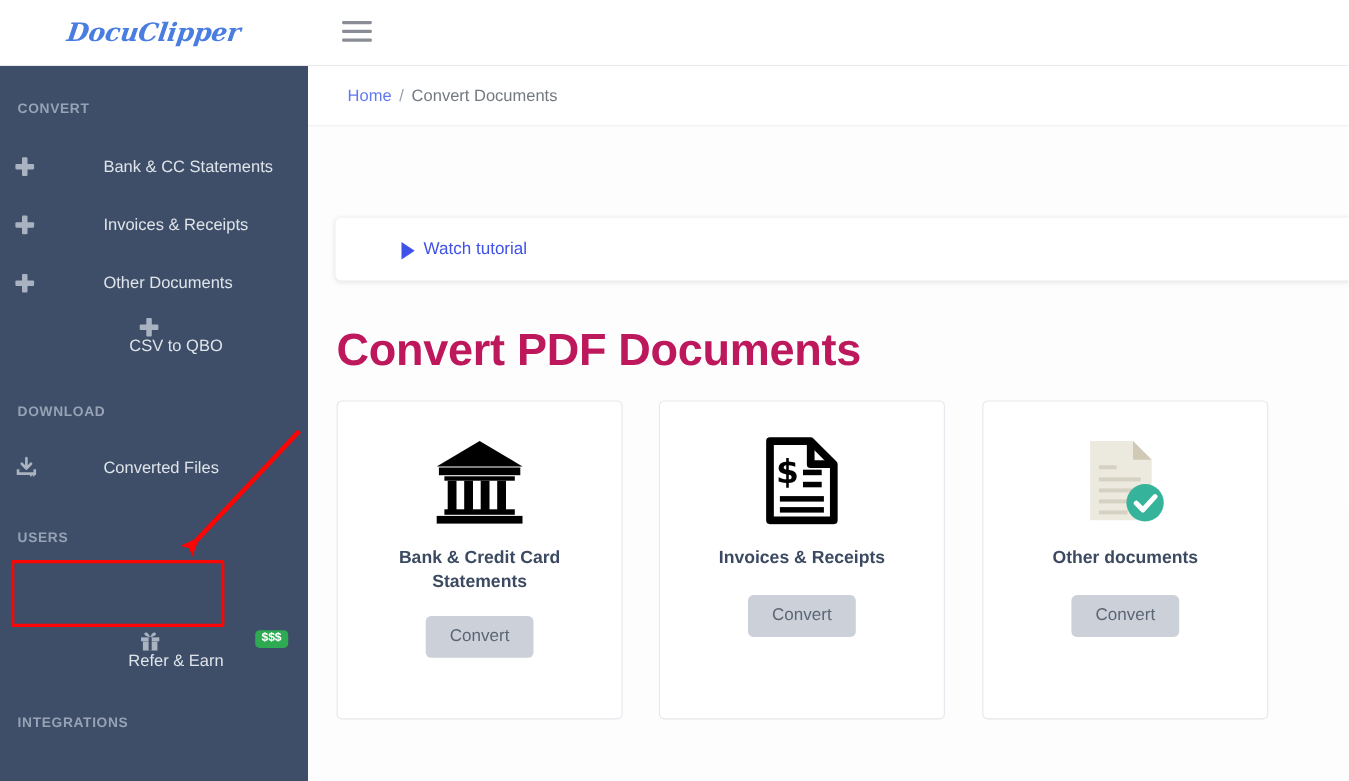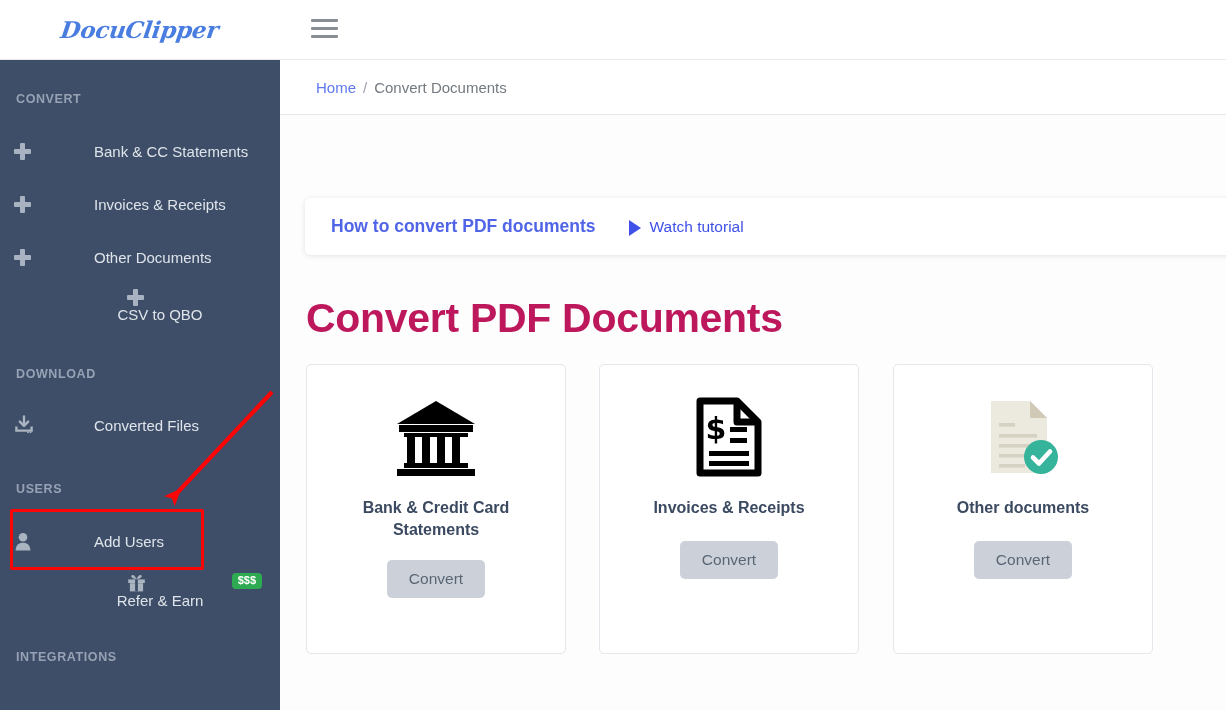--- a/index.html
+++ b/index.html
@@ -341,29 +341,20 @@
           <path d="M2.4 11.5 L2.4 15.6 L17.6 15.6 L17.6 11.5" stroke="#aab3c0" stroke-width="2.4" fill="none"></path>
           <rect x="13.2" y="16.4" width="1.7" height="1.7" fill="#aab3c0"></rect>
           <rect x="15.7" y="16.4" width="1.7" height="1.7" fill="#aab3c0"></rect>
         </svg>
       </span>
       <span class="nav-label">Converted Files</span>
     </div>
 
     <div class="nav-section-title sec-users">USERS</div>
 
-    <div class="nav-item item-addusers">
-      <span class="nav-icon">
-        <svg width="18" height="19" viewBox="0 0 18 19">
-          <circle cx="9" cy="5.2" r="4.3" fill="#aab3c0"></circle>
-          <path d="M1.6 18.6 C1.6 12.9 4.9 10.7 9 10.7 C13.1 10.7 16.4 12.9 16.4 18.6 Z" fill="#aab3c0"></path>
-        </svg>
-      </span>
-      <span class="nav-label">Add Users</span>
-    </div>
 
     <div class="nav-item item-refer">
       <span class="nav-icon">
         <svg width="19" height="19" viewBox="0 0 19 19">
           <rect x="1.2" y="6.4" width="16.6" height="3.6" fill="#aab3c0"></rect>
           <rect x="2.9" y="10.2" width="13.2" height="8.2" fill="#aab3c0"></rect>
           <rect x="8.1" y="6.4" width="2.8" height="12" fill="#3e4e68"></rect>
           <path d="M9.5 6.0 C8.2 3.4 6.6 1.1 4.8 2.2 C3.3 3.2 4.6 5.6 9.5 6.0 Z" fill="#aab3c0"></path>
           <path d="M9.5 6.0 C10.8 3.4 12.4 1.1 14.2 2.2 C15.7 3.2 14.4 5.6 9.5 6.0 Z" fill="#aab3c0"></path>
         </svg>
@@ -389,21 +380,20 @@
 
     <div class="breadcrumb">
       <span class="crumb-link">Home</span>
       <span class="crumb-sep">/</span>
       <span class="crumb-cur">Convert Documents</span>
     </div>
 
     <div class="content-area">
 
       <div class="tutorial-card">
-        <span class="tutorial-title">How to convert PDF documents</span>
         <span class="tutorial-watch">
           <span class="play-tri"></span>
           <span class="watch-text">Watch tutorial</span>
         </span>
       </div>
 
       <div class="page-title">Convert PDF Documents</div>
 
       <div class="cards-row">
 

